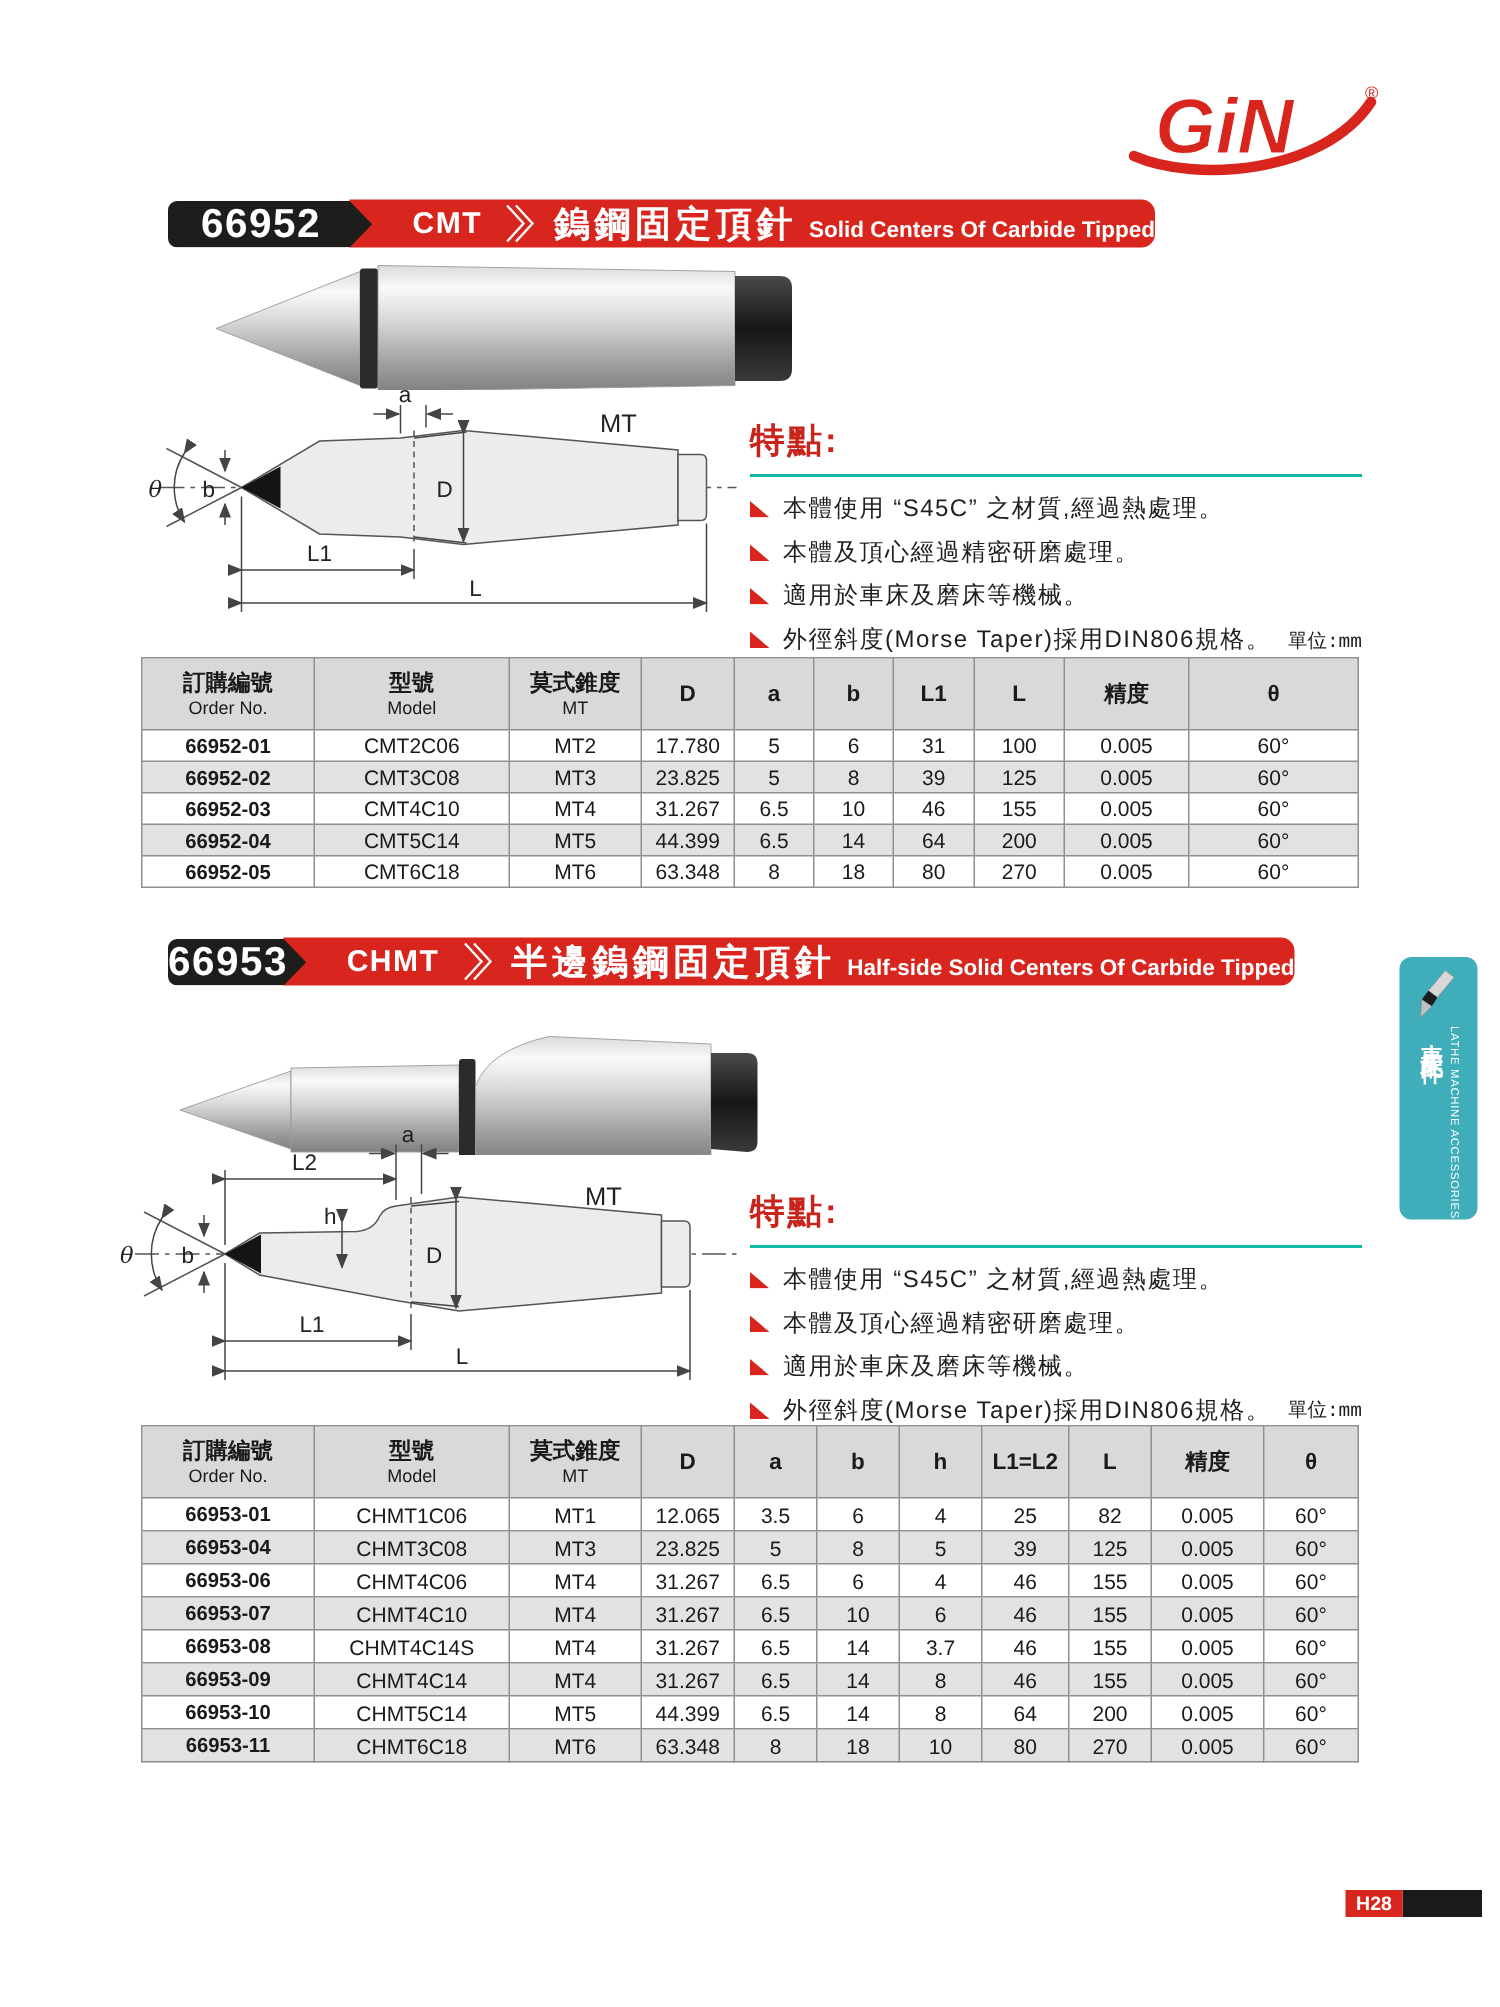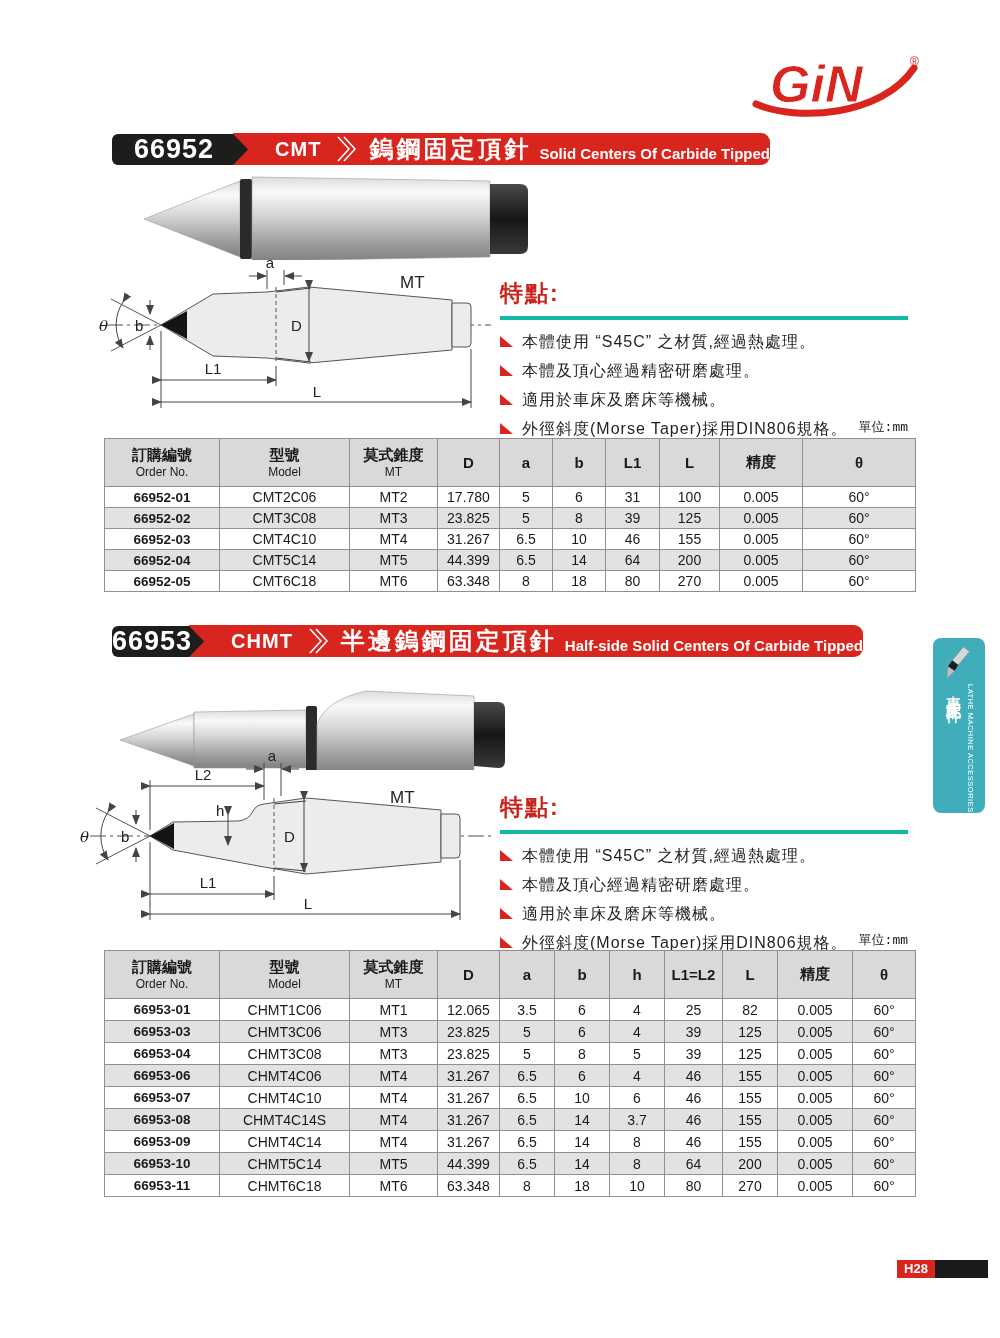--- a/index.html
+++ b/index.html
@@ -19,31 +19,31 @@
   .red-bar { position:relative; z-index:1; flex:1; margin-left:-15px; background:#d8251d; border-radius:0 9px 9px 0;
              display:flex; align-items:center; color:#fff; padding-left:42px; }
   .series-label { font-size:20px; font-weight:bold; letter-spacing:1px; margin-right:14px; }
   .chev { flex:0 0 auto; margin-right:12px; }
   .title-zh { font-size:24px; font-weight:bold; letter-spacing:3px; margin-right:8px; white-space:nowrap; }
   .title-en { font-size:15px; font-weight:bold; margin-top:9px; white-space:nowrap; }
 
   
   .features { position:absolute; left:500px; width:408px; }
   .features-title { color:#c8241c; font-size:23px; font-weight:bold; letter-spacing:2px;
-                    padding-bottom:7px; border-bottom:4px solid #14b8a6; margin-bottom:11px; }
+                    padding-bottom:7px; border-bottom:2px solid #14b8a6; margin-bottom:11px; }
   .features ul { list-style:none; }
   .features li { display:flex; font-size:16px; letter-spacing:1px; margin-bottom:8px; line-height:21px; color:#1f1f1f; }
   .tri { flex:0 0 13px; width:13px; height:11px; background:#d8251d; margin:5px 9px 0 0;
          clip-path:polygon(0 0, 100% 100%, 0 100%); }
 
   
   .unit { position:absolute; width:160px; text-align:right; font-size:13px; color:#1a1a1a;font-family:Liberation Mono, monospace; }
 
   
-  table.spec { position:absolute; left:104px; width:811px; border-collapse:collapse; table-layout:fixed;
+  table.spec { position:absolute; left:94px; width:811px; border-collapse:collapse; table-layout:fixed;
                font-size:14px; color:#1a1a1a; }
   table.spec th, table.spec td { border:1px solid #8f8f8f; text-align:center; vertical-align:middle; padding:0; }
   table.spec thead th { background:#d9d9d9; height:48px; }
   .h-zh { font-size:15px; font-weight:bold; }
   .h-en { font-size:12px; font-weight:normal; }
   .h-en:empty { display:none; }
   table.spec tbody td { height:21px; background:#fff; }
   table.spec tbody tr:nth-child(even) td { background:#e2e2e2; }
   table.spec tbody td:first-child { font-weight:bold; font-size:13.5px; }
   table.t2 tbody td { height:22px; }
@@ -457,33 +457,20 @@
           <td>12.065</td>
           <td>3.5</td>
           <td>6</td>
           <td>4</td>
           <td>25</td>
           <td>82</td>
           <td>0.005</td>
           <td>60°</td>
         </tr>
         <tr>
-          <td>66953-03</td>
-          <td>CHMT3C06</td>
-          <td>MT3</td>
-          <td>23.825</td>
-          <td>5</td>
-          <td>6</td>
-          <td>4</td>
-          <td>39</td>
-          <td>125</td>
-          <td>0.005</td>
-          <td>60°</td>
-        </tr>
-        <tr>
           <td>66953-04</td>
           <td>CHMT3C08</td>
           <td>MT3</td>
           <td>23.825</td>
           <td>5</td>
           <td>8</td>
           <td>5</td>
           <td>39</td>
           <td>125</td>
           <td>0.005</td>

